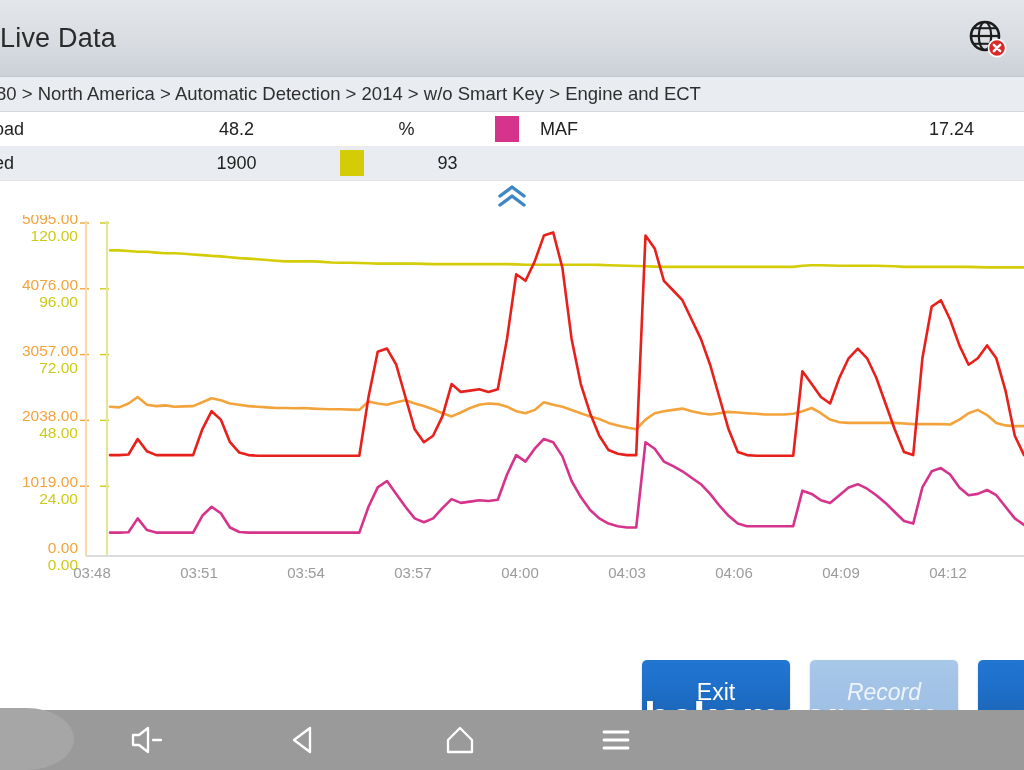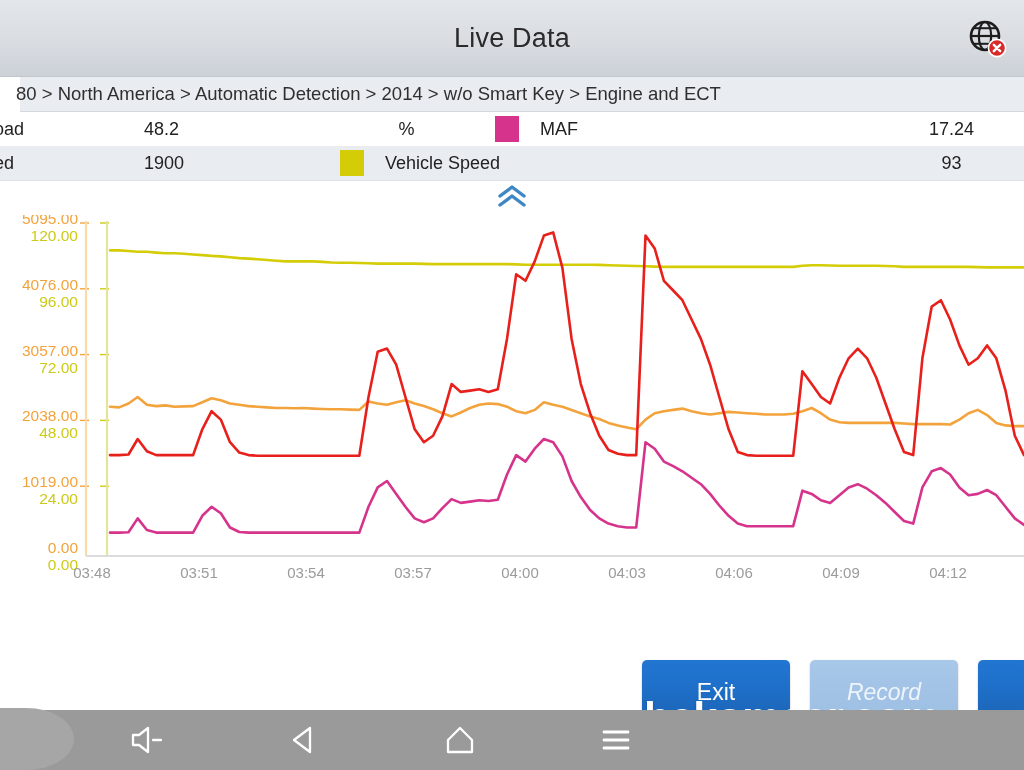--- a/index.html
+++ b/index.html
@@ -9,51 +9,50 @@
     background:#ffffff;
     -webkit-font-smoothing:antialiased;
   }
   .screen{position:relative;width:1024px;height:770px;overflow:hidden;}
 
   
   .titlebar{
     position:relative;height:76px;
     background:linear-gradient(180deg,#e3e6ea 0%,#d9dde2 55%,#ccd1d7 100%);
     border-bottom:1px solid #c2c7cd;
-    display:flex;align-items:center;justify-content:center;
+    display:flex;align-items:center;justify-content:flex-start;
   }
   .title-text{
     font-size:27px;color:#2b2b2b;font-weight:400;letter-spacing:.2px;
   }
   .globe-wrap{
     position:absolute;right:14px;top:50%;transform:translateY(-50%);
     width:46px;height:46px;
   }
 
   
   .breadcrumb{
     height:34px;display:flex;align-items:center;
     background:#e9ecf0;border-bottom:1px solid #d4d9de;
     padding-left:0px;
-    margin-left:20px;
   }
   .breadcrumb-text{
     font-size:18.5px;color:#2f2f2f;white-space:nowrap;
     margin-left:-4px;
   }
 
   
   .pidtable{border-bottom:1px solid #dfe3e8;}
   .pidrow{
     display:flex;align-items:center;height:34px;font-size:18px;color:#222;
   }
   .pidrow.odd{background:#ffffff;}
   .pidrow.even{background:#e9edf2;}
   .c-name{width:150px;padding-left:0;margin-left:-6px;white-space:nowrap;overflow:hidden;}
-  .c-val{width:185px;}
+  .c-val{width:185px;text-align:center;}
   .c-unit{width:155px;text-align:center;}
   .c-sw{width:46px;display:flex;justify-content:center;}
   .sw{width:24px;height:26px;display:block;}
   .c-name2{flex:1;padding-left:10px;white-space:nowrap;}
   .c-val2{width:145px;text-align:center;}
 
   
   .collapse-bar{
     height:34px;background:#ffffff;display:flex;align-items:center;justify-content:center;
   }
@@ -159,21 +158,20 @@
       <div class="c-name2">MAF</div>
       <div class="c-val2">17.24</div>
     </div>
 
     <div class="pidrow even">
       <div class="c-name">ed</div>
       <div class="c-val">1900</div>
       <div class="c-sw">
         <span class="sw" id="sw1" style="background: rgb(212, 204, 7);"></span>
       </div>
-      <div class="c-name2">Vehicle Speed</div>
       <div class="c-val2">93</div>
     </div>
   </div>
 
   <div class="collapse-bar">
     <span>
       <svg width="34" height="24" viewBox="0 0 34 24">
         <path d="M5 12 L17 3 L29 12" fill="none" stroke="#3f87c4" stroke-width="3.4" stroke-linecap="round" stroke-linejoin="round"></path>
         <path d="M5 21 L17 12 L29 21" fill="none" stroke="#3f87c4" stroke-width="3.4" stroke-linecap="round" stroke-linejoin="round"></path>
       </svg>

